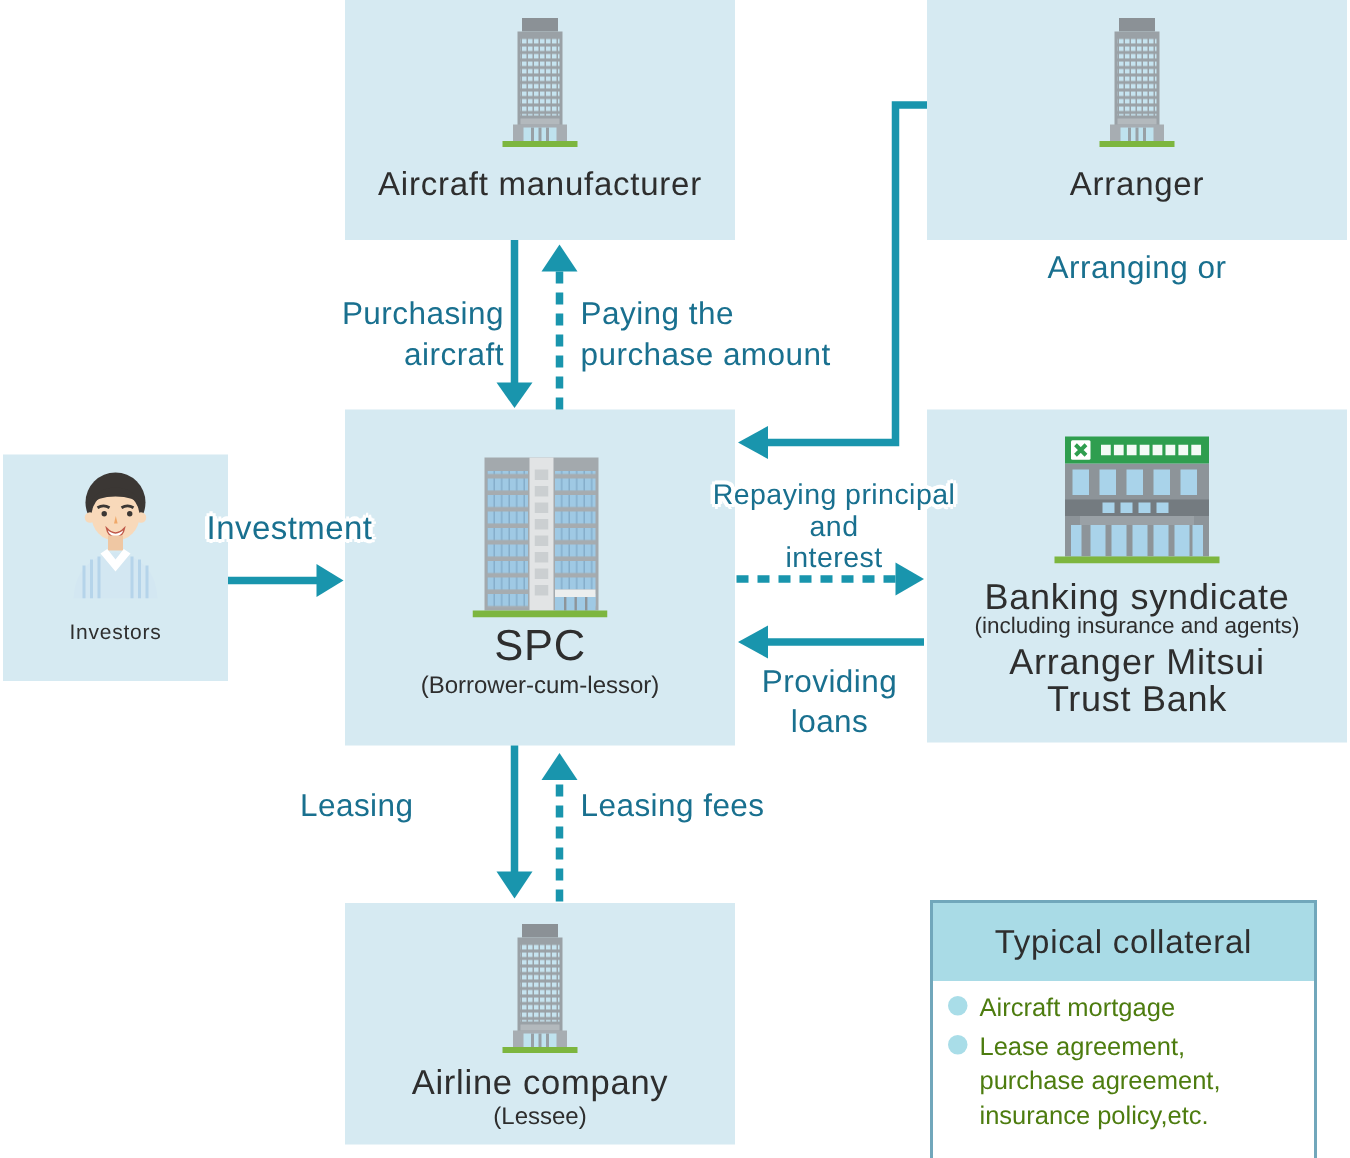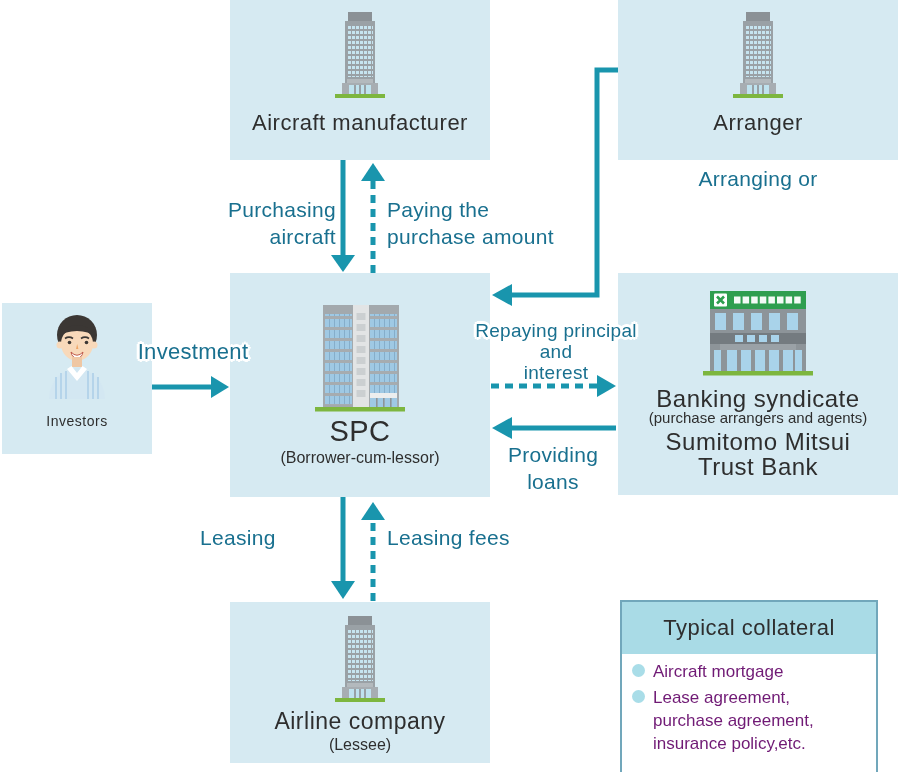--- a/index.html
+++ b/index.html
@@ -18,21 +18,21 @@
     -2px 2px 0 #fff, 0 2px 0 #fff, 2px 2px 0 #fff,
     -3px 0 0 #fff, 3px 0 0 #fff, 0 3px 0 #fff, 0 -3px 0 #fff;}
   .arrows-layer{position:absolute;left:0;top:0;pointer-events:none;}
   .collateral{position:absolute;left:620px;top:600px;width:258px;height:201px;
     background:#ffffff;border:2px solid #71a7bb;box-sizing:border-box;}
   .collateral-header{height:52px;background:#a9dbe6;display:flex;align-items:center;justify-content:center;}
   .collateral-title{font-size:22px;color:#2e2e2e;letter-spacing:.5px;}
   .collateral-list{position:absolute;left:10px;top:58px;right:6px;margin:0;padding:0;list-style:none;}
   .collateral-item{display:flex;gap:8px;margin-bottom:3px;}
   .bullet{flex:0 0 13px;width:13px;height:13px;border-radius:50%;background:#a9dde8;margin-top:4px;}
-  .item-text{font-size:17px;line-height:23px;color:#701a75;}
+  .item-text{font-size:17px;line-height:23px;color:#4d7c0f;}
   .hidden-defs{position:absolute;width:0;height:0;overflow:hidden;}
 </style>
 </head>
 <body>
 
 <div class="canvas">
 
   <svg class="hidden-defs" aria-hidden="true">
     <defs>
       <pattern id="winGrid" width="5" height="11" patternUnits="userSpaceOnUse">
@@ -185,22 +185,22 @@
     <div class="node-sublabel" style="top:176px;font-size:16px;">(Borrower-cum-lessor)</div>
   </div>
 
   <div class="node" style="left:618px;top:273px;width:280px;height:222px;">
     <span class="icon-wrap" style="top:14px;" title="三井住友信託銀行">
       <svg width="116" height="92">
           <use href="#icon-bank"></use>
         </svg>
     </span>
     <div class="node-label" style="top:112px;font-size:24px;">Banking syndicate</div>
-    <div class="node-sublabel" style="top:136px;font-size:15px;">(purchase arrangers and agents)</div>
-    <div class="node-label" style="top:155px;font-size:24px;">Sumitomo Mitsui</div>
+    <div class="node-sublabel" style="top:136px;font-size:15px;">(including insurance and agents)</div>
+    <div class="node-label" style="top:155px;font-size:24px;">Arranger Mitsui</div>
     <div class="node-label" style="top:180px;font-size:24px;">Trust Bank</div>
   </div>
 
   <div class="node" style="left:230px;top:602px;width:260px;height:161px;">
     <span class="icon-wrap" style="top:12px;">
       <svg width="64" height="94">
           <use href="#icon-office-tower"></use>
         </svg>
     </span>
     <div class="node-label" style="top:106px;font-size:23px;">Airline company</div>

